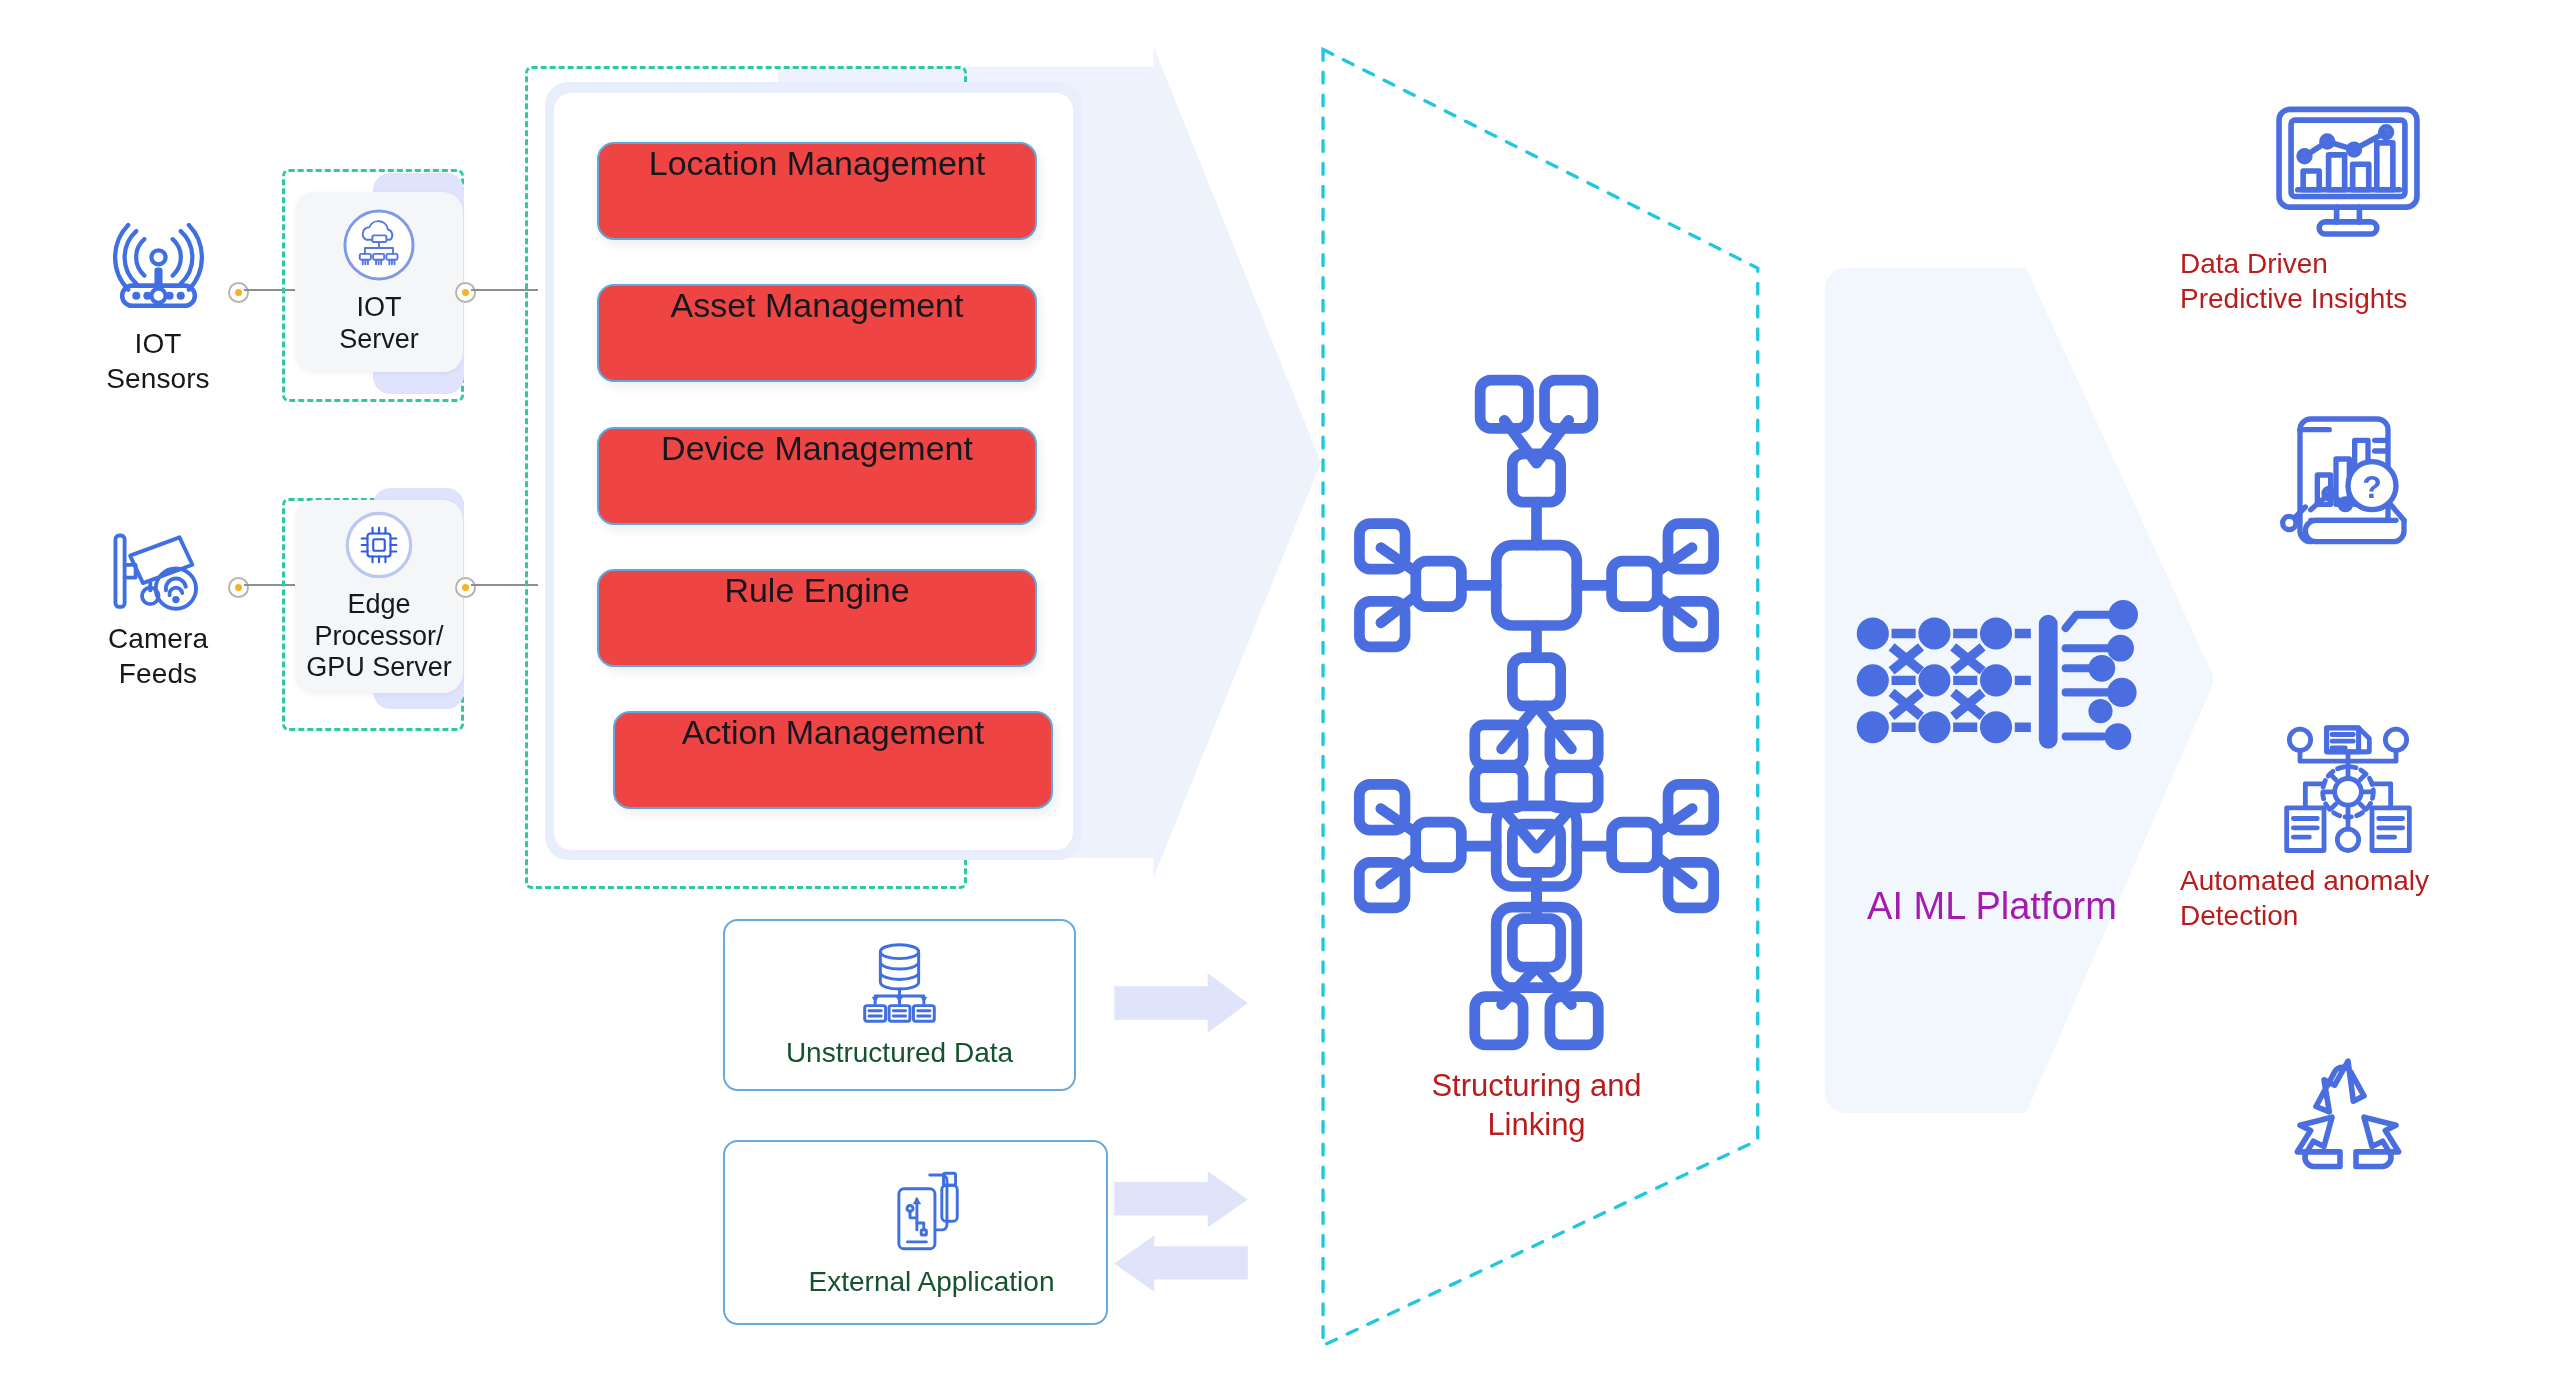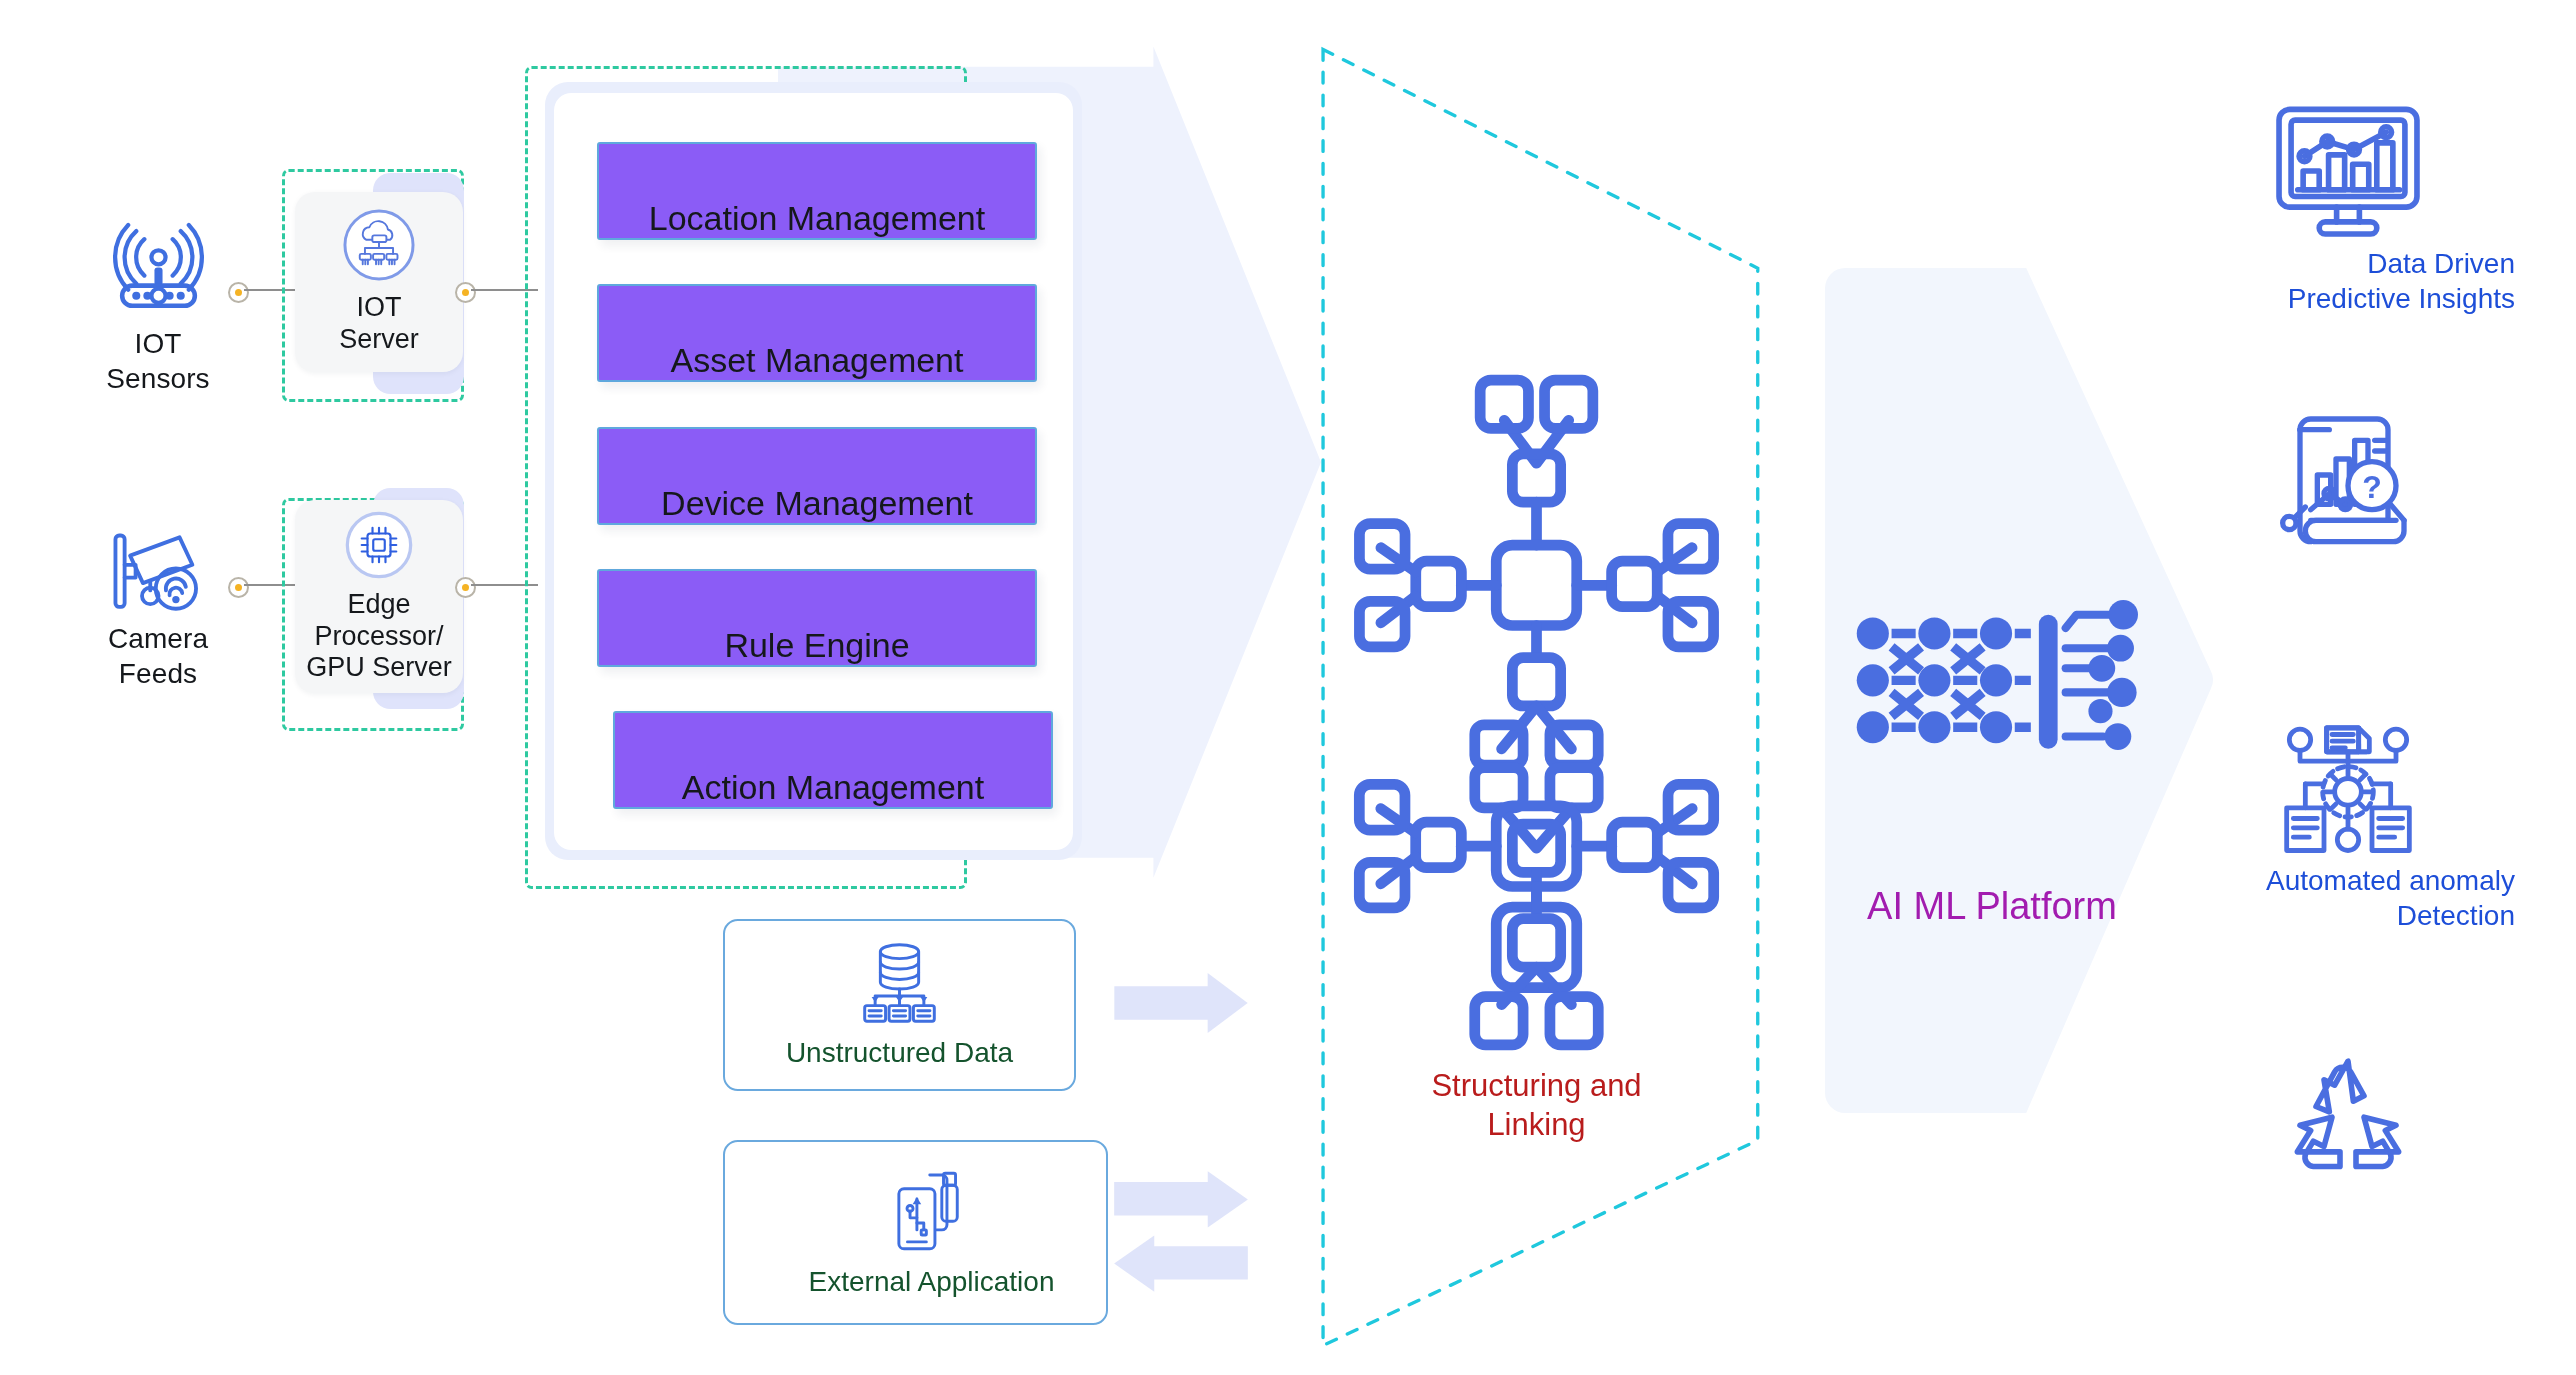--- a/index.html
+++ b/index.html
@@ -34,38 +34,38 @@
     width:17.4px;height:17.4px;border-radius:50%;
     background:#ffffff;border:2px solid #b9b4a8;
     display:flex;align-items:center;justify-content:center;
   }
   .conn-dot i{width:7.4px;height:7.4px;border-radius:50%;background:#f5b324;display:block;}
 
   
   .mgmt-outer{background:#e9eefc;border-radius:23px;}
   .mgmt-inner{background:#ffffff;border-radius:17.4px;}
   .mgmt-item{
-    background:#8b5cf6;border:2px solid #5fa8dd;border-radius:3px;
-    display:flex;align-items:flex-end;justify-content:center;
+    background:#ef4444;border:2px solid #5fa8dd;border-radius:17px;
+    display:flex;align-items:flex-start;justify-content:center;
     box-shadow:4px 5.4px 9.4px rgba(30,40,70,.07);
   }
   .mgmt-item span{font-size:34px;color:#15181c;}
 
   
   .low-card{
     background:#ffffff;border:2px solid #6aa9de;border-radius:14.8px;
     display:flex;flex-direction:column;align-items:center;justify-content:center;
   }
   .low-card .lbl{font-size:28px;color:#14532d;margin-top:12px;}
 
   .mid-label{font-size:31px;line-height:1.25;text-align:center;color:#b91c1c;}
   .ai-label{font-size:38px;color:#a21caf;text-align:center;}
 
   
-  .out-label{font-size:28px;line-height:1.26;text-align:right;color:#1d4ed8;}
+  .out-label{font-size:28px;line-height:1.26;text-align:left;color:#b91c1c;}
   svg{display:block;overflow:visible;}
 </style>
 </head>
 <body>
 
 <div class="abs center-txt" style="left:81px;top:221px;width:154px;">
   <svg width="101" height="101" viewBox="0 0 100 100" style="margin:0 auto 5.4px;">
     <g fill="none" stroke="#3f6fe0" stroke-width="4.2" stroke-linecap="round">
       <path d="M36 18 A24 24 0 0 0 36 54"></path>
       <path d="M28 10 A35 35 0 0 0 28 62"></path>

